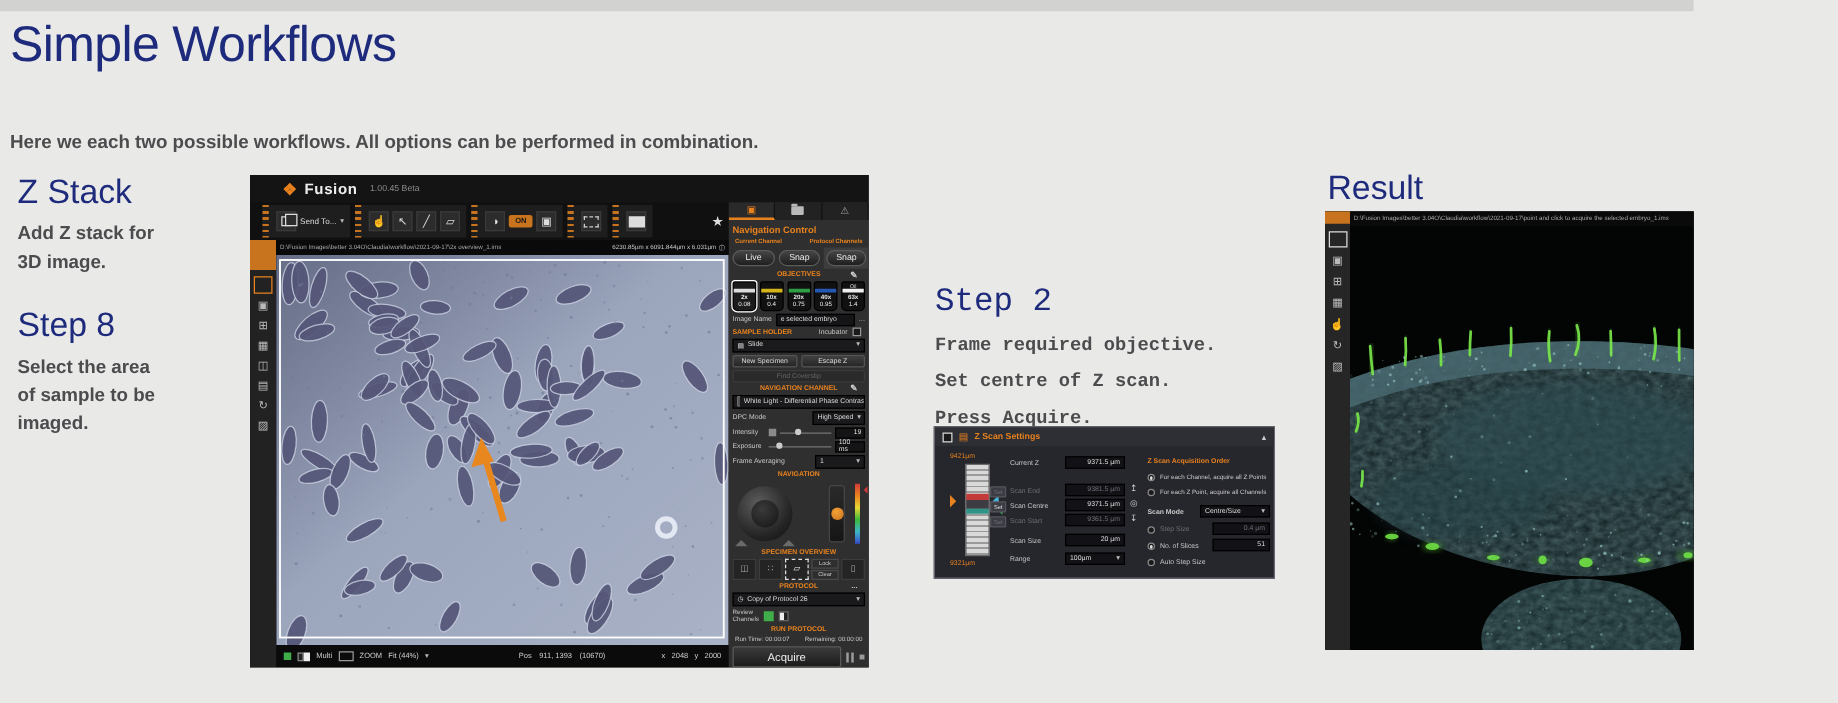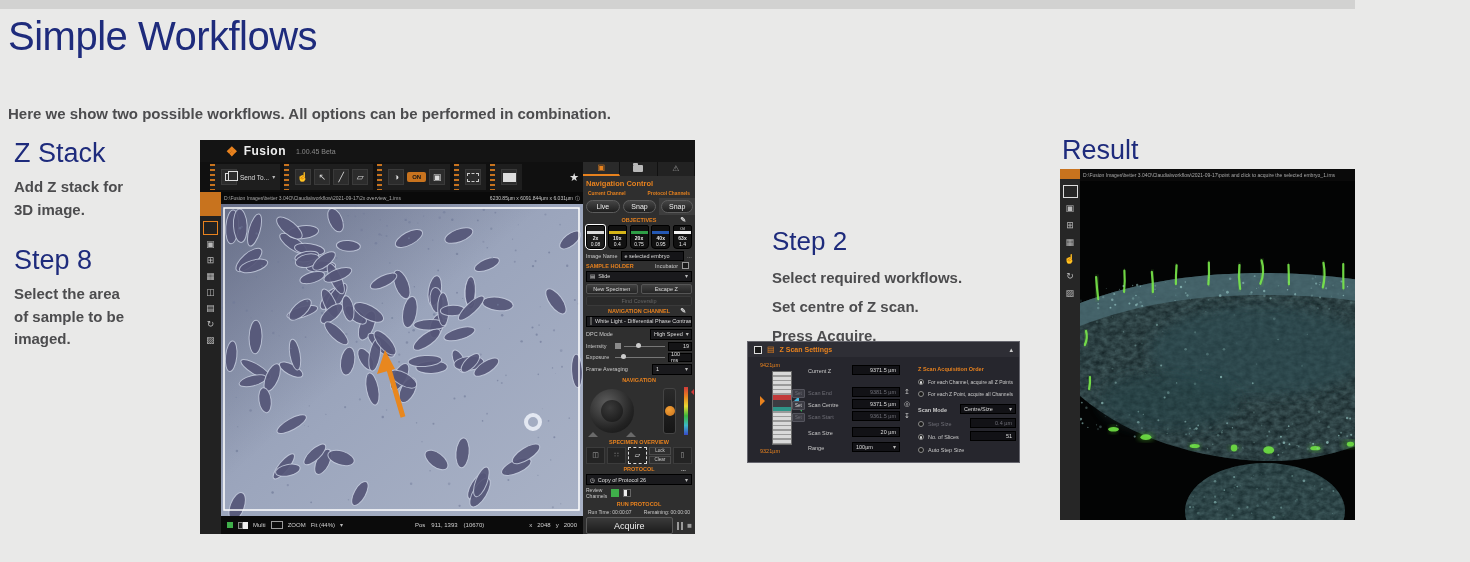--- a/index.html
+++ b/index.html
@@ -14,21 +14,21 @@
   .title { left:8px; top:14px; font-size:40px; letter-spacing:-0.5px; }
   .subtitle { left:8px; top:70px; font-size:21px; color:#e8831d; font-weight:500; }
   .intro { left:8px; top:105px; font-size:15px; font-weight:700; color:#4c4c4e; }
   .bodytext { font-size:15px; font-weight:700; color:#4c4c4e; line-height:1.5; white-space:pre-line; }
 
   .leftcol { left:14px; top:138px; width:180px; }
   .leftcol .sec-h { font-size:27px; }
   .leftcol .sec-t { margin-top:7px; }
   .leftcol .sec-h2 { margin-top:24px; font-size:27px; }
 
-  .step2 { left:772px; top:226px; width:280px; }
+  .step2 { left:748px; top:226px; width:280px;font-family:Liberation Mono, monospace; }
   .step2 .sec-h { font-size:26px; }
   .step2 .ln { margin-top:12px; font-size:15px; font-weight:700; color:#4c4c4e; }
 
   
   .fusion { left:200px; top:140px; width:495px; height:394px; background:#161616; overflow:hidden; }
   .fw-title { position:absolute; left:0; top:0; right:0; height:22px; background:#141414; display:flex; align-items:center; gap:6px; padding-left:26px; }
   .fw-logo { color:#e8821e; font-size:13px; font-weight:700; }
   .fw-name { color:#eee; font-size:12px; font-weight:700; letter-spacing:0.5px; }
   .fw-ver { color:#8a8a8a; font-size:7px; margin-left:4px; }
   .fw-toolbar { position:absolute; left:0; top:22px; width:383px; height:30px; background:#101010; display:flex; align-items:center; gap:4px; padding:0 4px 0 10px; }
@@ -155,35 +155,35 @@
   .rw-canvas { position:absolute; left:20px; top:12px; right:0; bottom:0; }
   .rw-canvas svg { display:block; width:100%; height:100%; }
 </style>
 </head>
 <body>
 
 <div id="page">
   <div class="topstrip"></div>
 
   <div class="abs title h-navy">Simple Workflows</div>
-  <div class="abs intro">Here we show two possible workflows. All options can be performed in combination.</div>
+  <div class="abs intro">Here we each two possible workflows. All options can be performed in combination.</div>
 
   <div class="abs leftcol">
     <div class="sec-h h-navy">Z Stack</div>
     <div class="sec-t bodytext">Add Z stack for
 3D image.</div>
     <div class="sec-h2 h-navy">Step 8</div>
     <div class="sec-t bodytext">Select the area
 of sample to be
 imaged.</div>
   </div>
 
   <div class="abs step2">
     <div class="sec-h h-navy">Step 2</div>
-    <div class="ln">Select required workflows.</div>
+    <div class="ln">Frame required objective.</div>
     <div class="ln">Set centre of Z scan.</div>
     <div class="ln">Press Acquire.</div>
   </div>
 
   <div class="abs fusion">
     <div class="fw-title">
       <span class="fw-logo">❖</span>
       <span class="fw-name">Fusion</span>
       <span class="fw-ver">1.00.45 Beta</span>
     </div>

